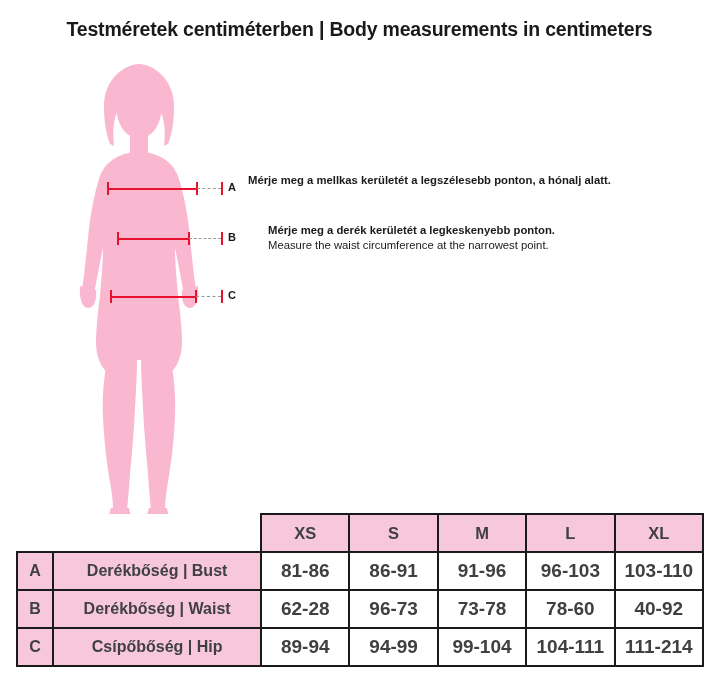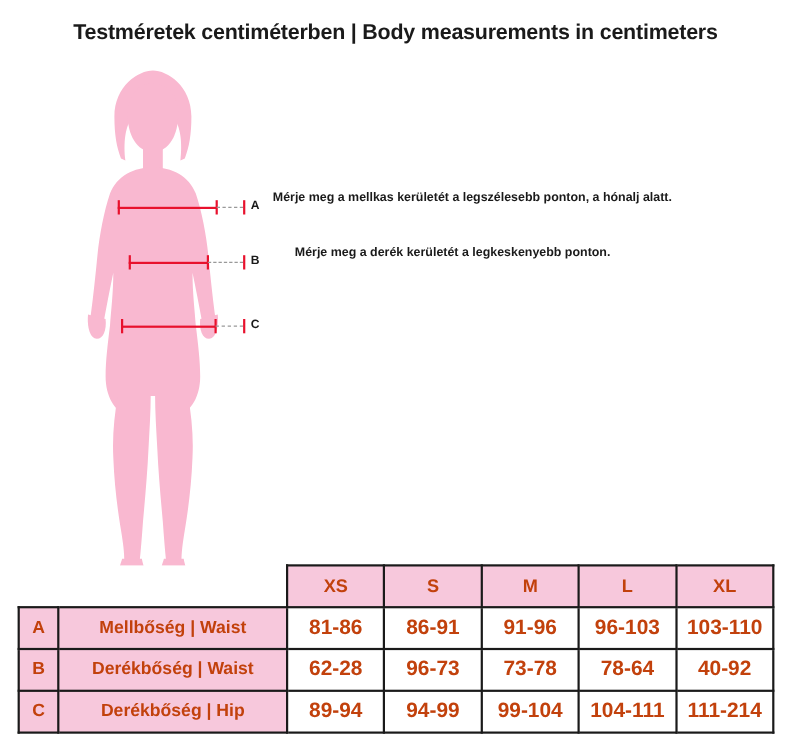--- a/index.html
+++ b/index.html
@@ -80,21 +80,21 @@
     top: 513px;
     width: 688px;
     border-collapse: collapse;
     table-layout: fixed;
   }
   .size-table td, .size-table th {
     border: 2px solid #1a1a1a;
     text-align: center;
     font-size: 16px;
     font-weight: bold;
-    color: #c2410c;
+    color: #404040;
     height: 36px;
     padding: 0;
   }
   .size-table .hdr-blank {
     border: none;
     background: #ffffff;
   }
   .size-table thead th {
     background: #f7c8dc;
     font-size: 16.5px;
@@ -191,20 +191,21 @@
   </div>
 
   <div class="mline" style="left:117px; top:238px; width:72px;"></div>
   <div class="mcap" style="left:117px; top:232px; height:13px;"></div>
   <div class="mcap" style="left:188px; top:232px; height:13px;"></div>
   <div class="dline" style="left:189px; top:238px; width:32px;"></div>
   <div class="mcap" style="left:221px; top:232px; height:13px;"></div>
   <div class="mlabel" style="left:228px; top:231px;">B</div>
   <div class="desc" style="left:248px; top:223px;margin-left:20px;">
     <div class="hu">Mérje meg a derék kerületét a legkeskenyebb ponton.</div>
+    <div class="en">Measure the waist circumference at the narrowest point.</div>
   </div>
 
   <div class="mline" style="left:110px; top:296px; width:86px;"></div>
   <div class="mcap" style="left:110px; top:290px; height:13px;"></div>
   <div class="mcap" style="left:195px; top:290px; height:13px;"></div>
   <div class="dline" style="left:196px; top:296px; width:25px;"></div>
   <div class="mcap" style="left:221px; top:290px; height:13px;"></div>
   <div class="mlabel" style="left:228px; top:289px;">C</div>
   <div class="desc" style="left:248px; top:281px;">
   </div>
@@ -217,39 +218,39 @@
         <th class="col-size">XS</th>
         <th class="col-size">S</th>
         <th class="col-size">M</th>
         <th class="col-size">L</th>
         <th class="col-size">XL</th>
       </tr>
     </thead>
     <tbody>
       <tr>
         <td class="col-letter">A</td>
-        <td class="col-name">Mellbőség | Waist</td>
+        <td class="col-name">Derékbőség | Bust</td>
         <td class="val">81-86</td>
         <td class="val">86-91</td>
         <td class="val">91-96</td>
         <td class="val">96-103</td>
         <td class="val">103-110</td>
       </tr>
       <tr>
         <td class="col-letter">B</td>
         <td class="col-name">Derékbőség | Waist</td>
         <td class="val">62-28</td>
         <td class="val">96-73</td>
         <td class="val">73-78</td>
-        <td class="val">78-64</td>
+        <td class="val">78-60</td>
         <td class="val">40-92</td>
       </tr>
       <tr>
         <td class="col-letter">C</td>
-        <td class="col-name">Derékbőség | Hip</td>
+        <td class="col-name">Csípőbőség | Hip</td>
         <td class="val">89-94</td>
         <td class="val">94-99</td>
         <td class="val">99-104</td>
         <td class="val">104-111</td>
         <td class="val">111-214</td>
       </tr>
     </tbody>
   </table>
 
 </div>

